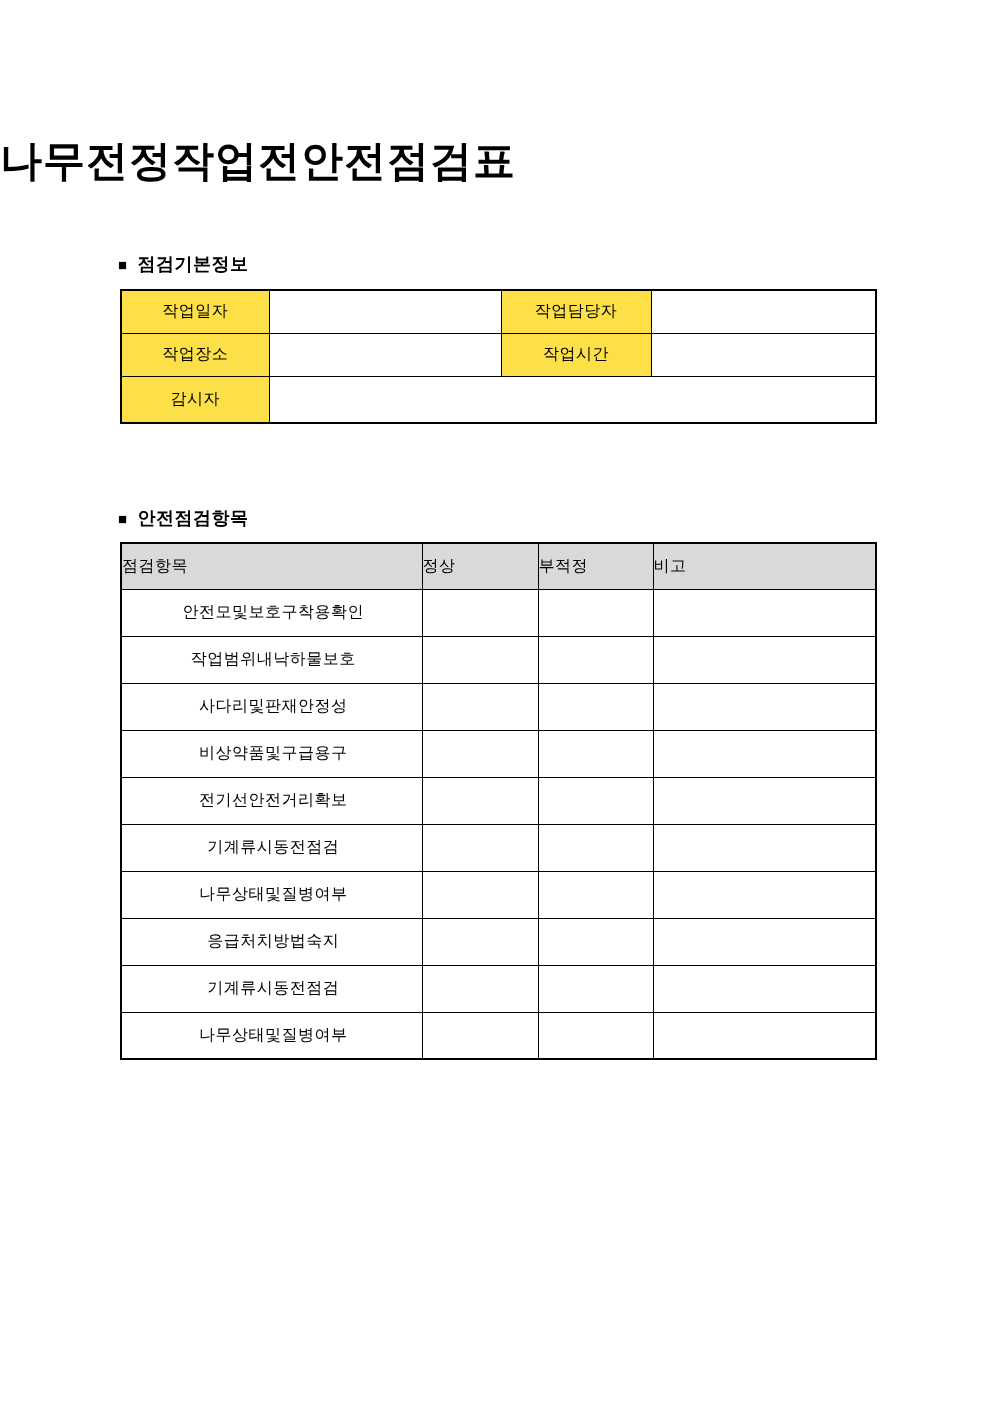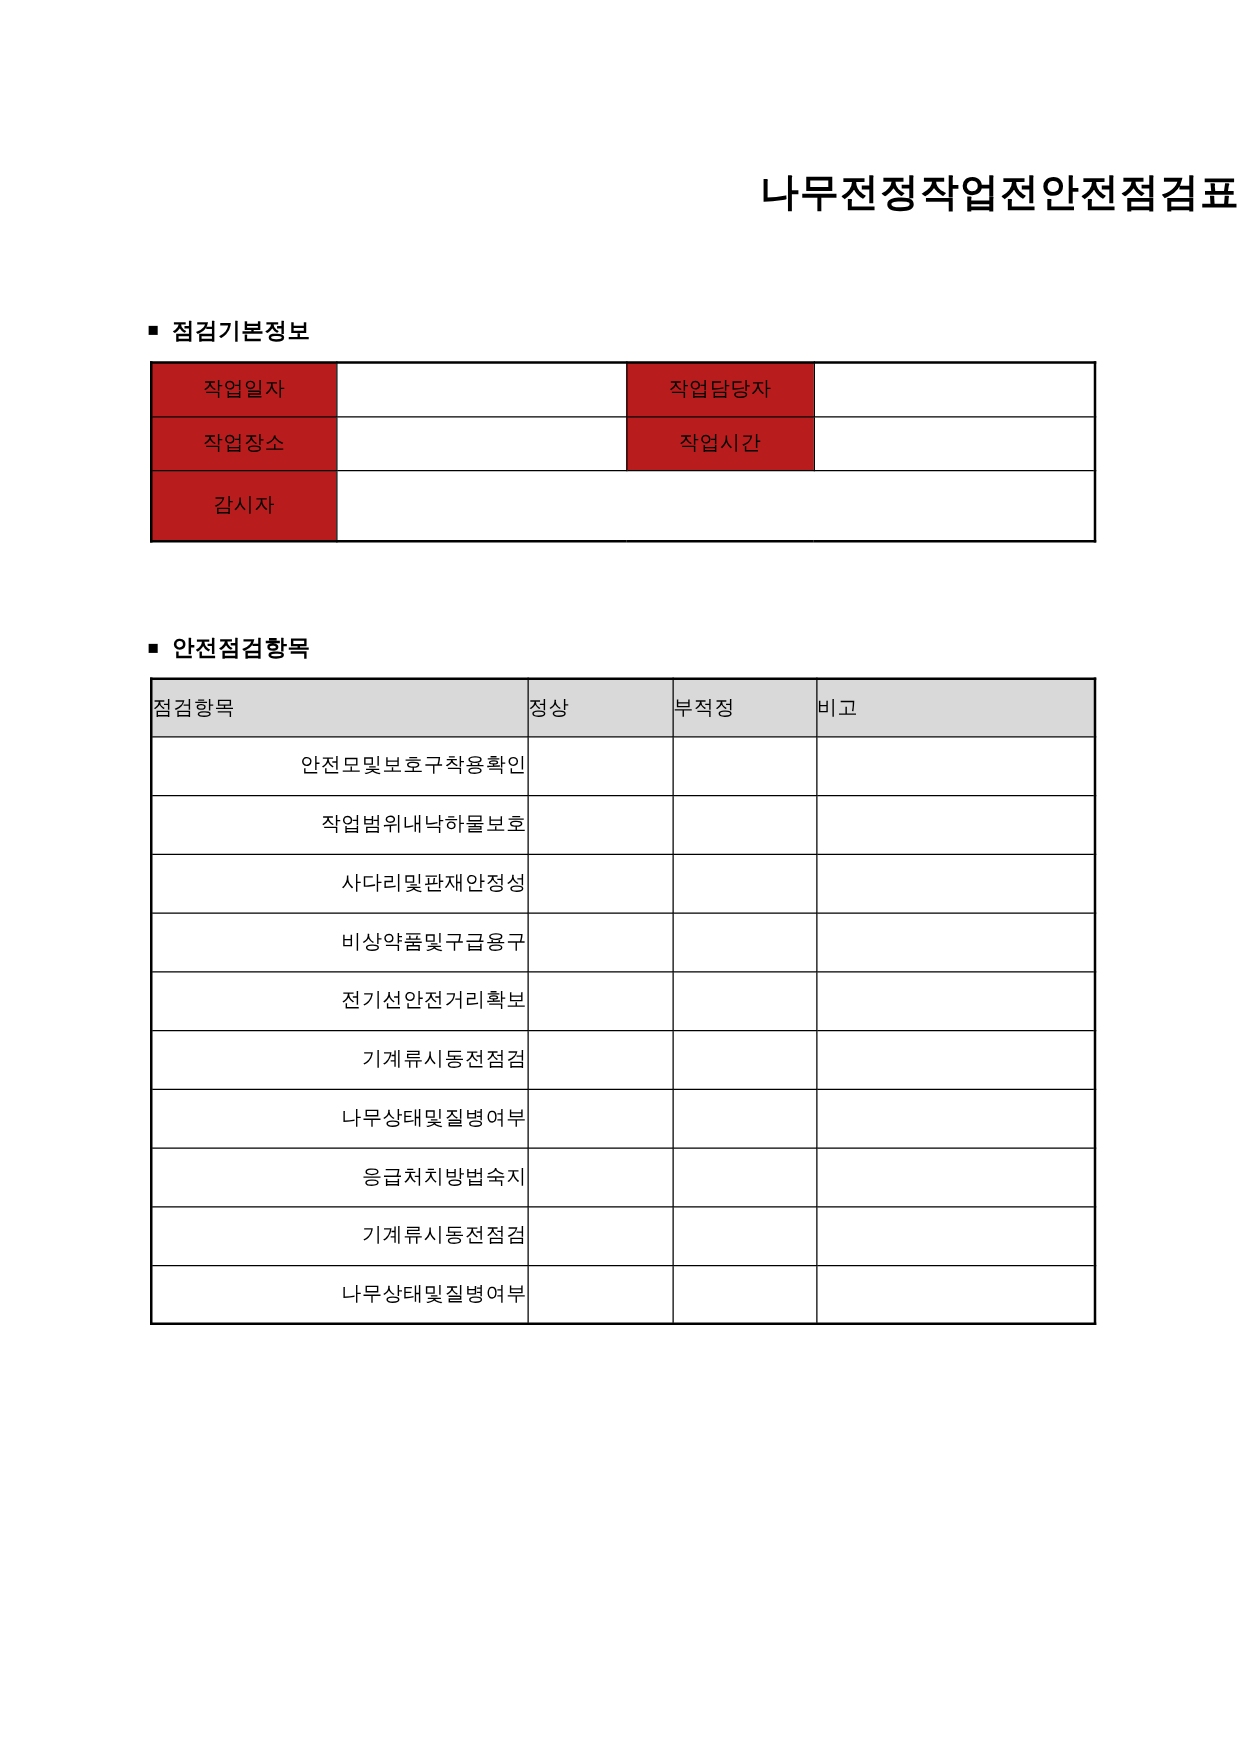--- a/index.html
+++ b/index.html
@@ -15,22 +15,22 @@
     font-family: "Liberation Sans", sans-serif;
     color: #000000;
     overflow: hidden;
   }
   .doc-title {
     position: absolute;
     top: 133px;
     left: 0;
     width: 100%;
     margin: 0;
-    text-align: right;
-    font-size: 31px;
+    text-align: left;
+    font-size: 42px;
     font-weight: 700;
     letter-spacing: 1px;
   }
   .section-header {
     position: absolute;
     display: flex;
     align-items: center;
     gap: 10px;
     font-size: 18px;
     font-weight: 700;
@@ -55,34 +55,34 @@
   .check-table { top: 542px; width: 755px; }
 
   table.doc-table td {
     border: 1px solid #000000;
     font-size: 16px;
     vertical-align: middle;
     padding: 0;
     letter-spacing: 0.5px;
   }
   td.hd {
-    background: #b91c1c;
+    background: #fde047;
     text-align: center;
   }
   .info-table tr { height: 43px; }
-  .info-table tr.tall { height: 57px; }
+  .info-table tr.tall { height: 47px; }
 
   .check-table tr.head { height: 46px; }
   .check-table tr.item-row { height: 47px; }
   .check-table tr.head td {
     background: #d9d9d9;
     text-align: left;
   }
   .check-table td.item {
-    text-align: right;
+    text-align: center;
     padding-left: 3px;
   }
 </style>
 </head>
 <body>
 
 <div class="page">
 
   <h1 class="doc-title">나무전정작업전안전점검표</h1>
 

